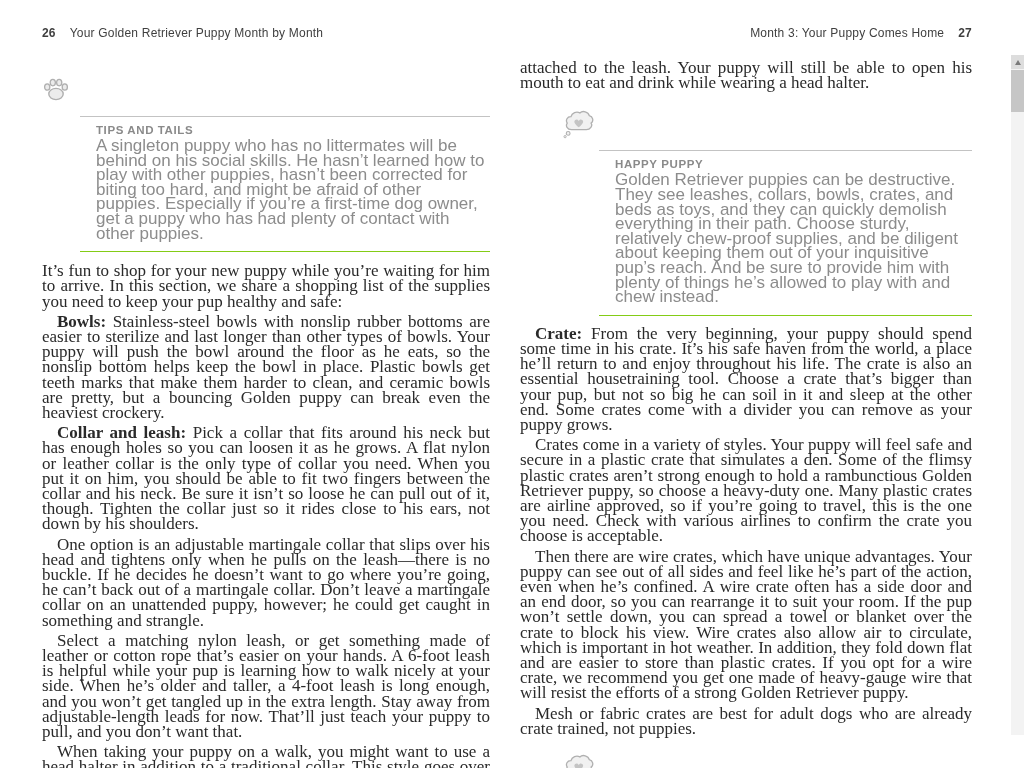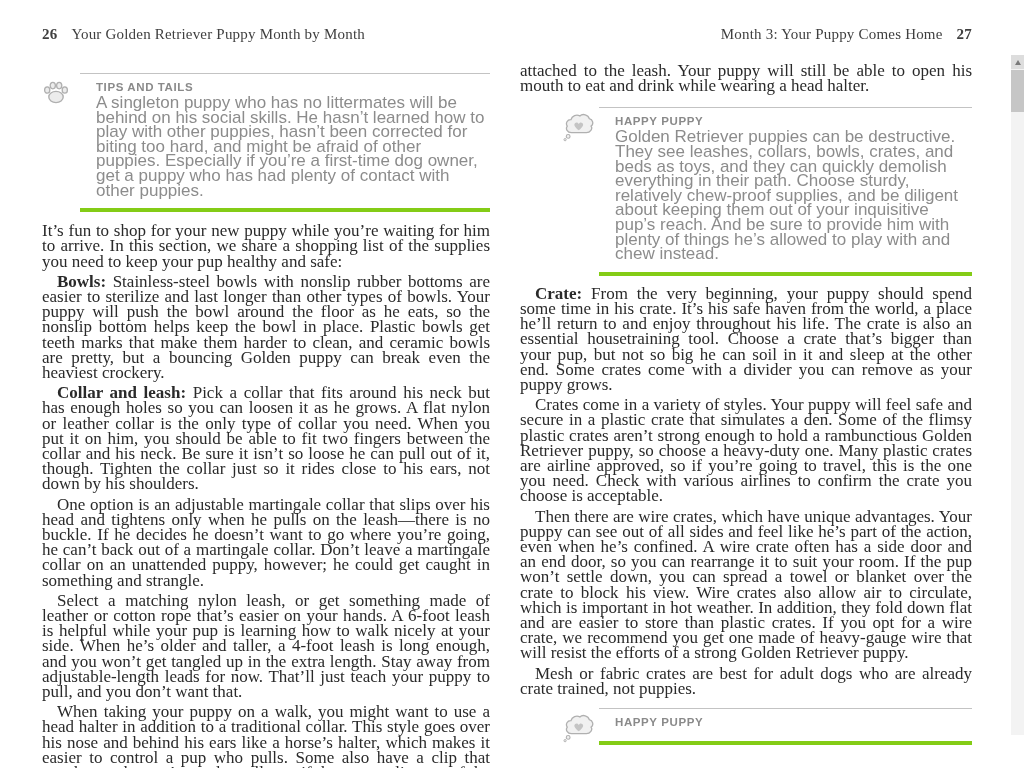--- a/index.html
+++ b/index.html
@@ -3,32 +3,32 @@
 <meta charset="utf-8">
 <style>
   * { margin:0; padding:0; box-sizing:border-box; }
   html,body { width:1024px; height:768px; background:#ffffff; overflow:hidden; }
   body { font-family:"Liberation Serif", serif; position:relative; color:#262626; }
 
   .page { position:absolute; top:26px; }
   .page-left  { left:42px;  width:448px; }
   .page-right { left:520px; width:452px; }
 
-  .running-head { font-family:Liberation Serif, serif; font-size:15px; color:#3f3f3f; letter-spacing:0.2px; }
+  .running-head { font-family:Liberation Sans, sans-serif; font-size:12px; color:#3f3f3f; letter-spacing:0.2px; }
   .running-head .pagenum { font-weight:bold; }
   .head-left .pagenum  { margin-right:14px; }
   .head-right { text-align:right; }
   .head-right .pagenum { margin-left:14px; }
 
   .tipbox { display:flex; margin-top:30px; }
   .page-right .tipbox { margin-left:42px; margin-top:14px; margin-bottom:4px; }
   .tip-icon-col { width:38px; padding-top:5px; flex:0 0 auto; }
   .page-right .tip-icon-col { width:37px; }
-  .tip-content { flex:1; border-top:1px solid #c3c3c3; border-bottom:4px solid #84cc16;
-                 padding:7px 2px 10px 16px; font-family:"Liberation Sans", sans-serif; color:#8c8c8c; }
+  .tip-content { flex:1; border-top:1px solid #c3c3c3; border-bottom:1px solid #84cc16;
+                 padding:7px 2px 10px 16px; font-family:"Liberation Sans", sans-serif; color:#8c8c8c;margin-top:46px; }
   .tip-title { font-weight:bold; font-size:11.5px; letter-spacing:0.6px; color:#8a8a8a; margin-bottom:3px; }
   .tip-body  { font-size:17px; line-height:14.6px; }
 
   .section-heading { margin-top:26px; font-family:"Liberation Sans", sans-serif; font-weight:bold;
                      font-size:20px; color:#4c4c4c; letter-spacing:-0.3px; }
 
   .body-para { font-size:17px; line-height:15.2px; text-align:justify; margin-top:5px; color:#2a2a2a; }
   .body-para .lead { font-weight:bold; }
   .indent { text-indent:15px; }
   .first-after-heading { margin-top:11px; }

